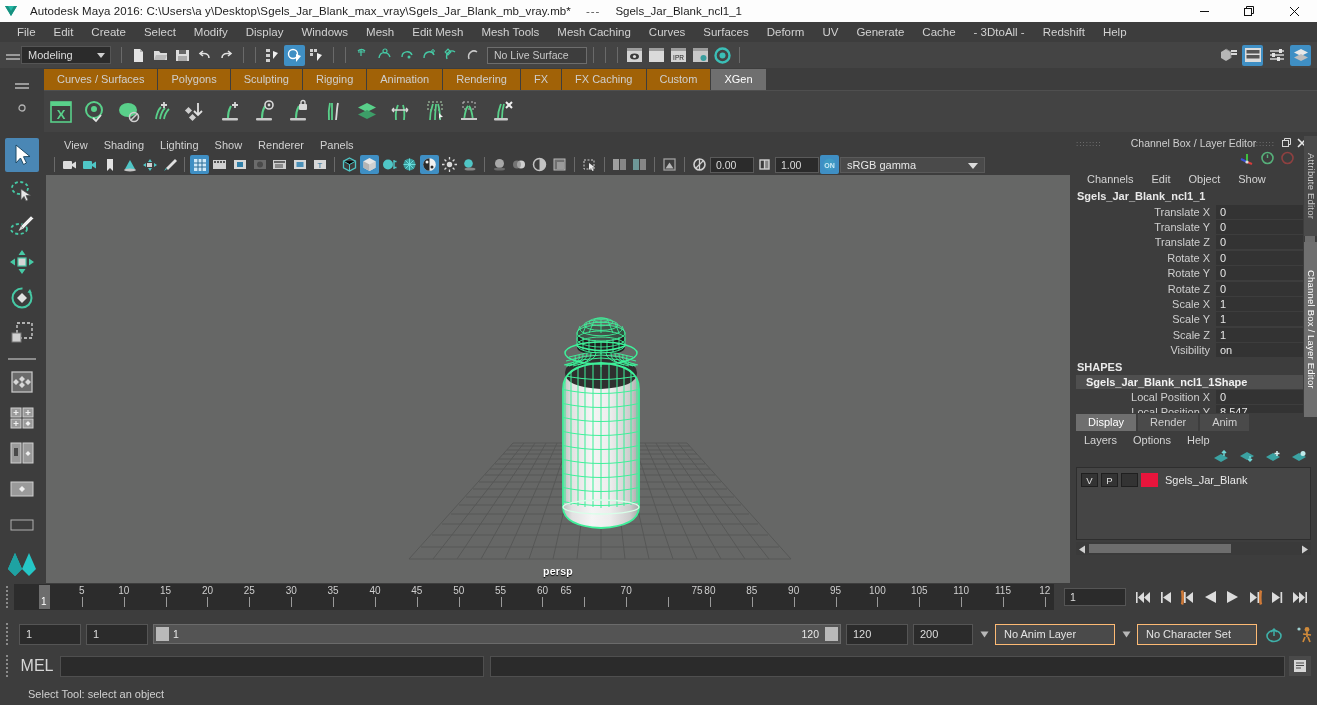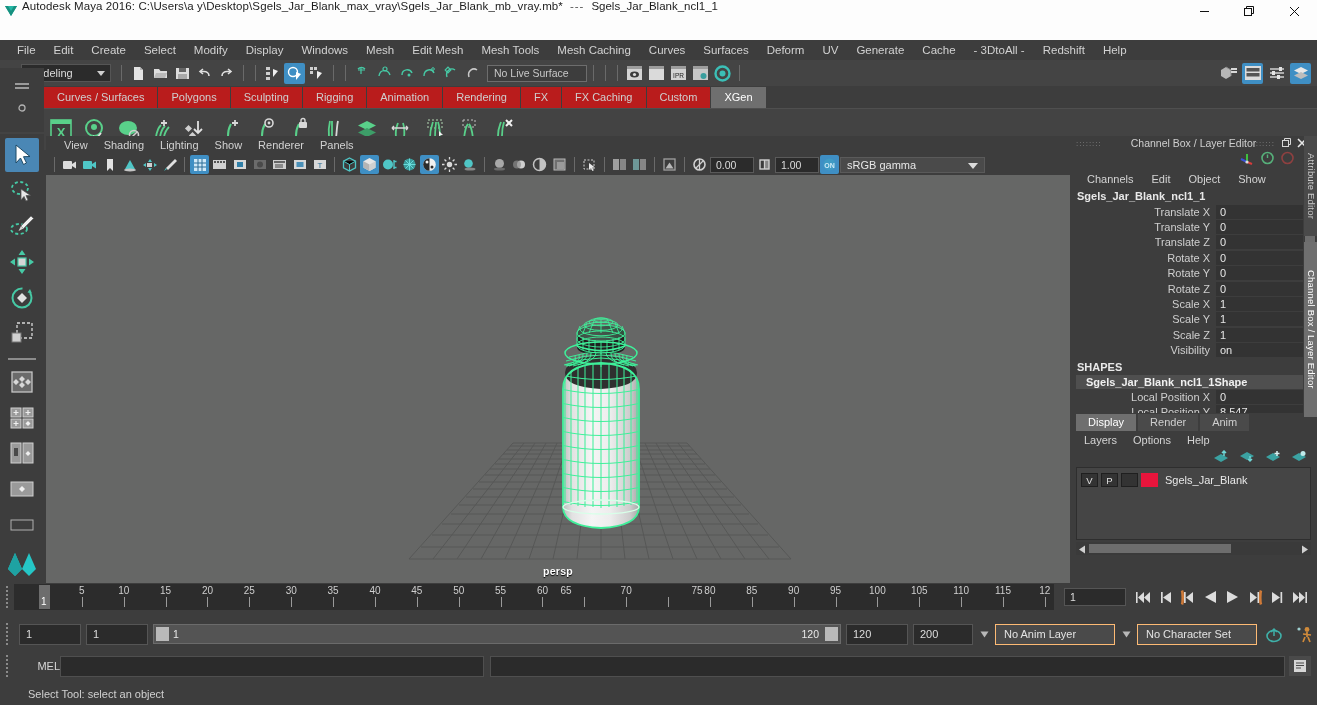--- a/index.html
+++ b/index.html
@@ -6,22 +6,22 @@
   html, body {
     width: 1317px; height: 705px;
     background: #444; overflow: hidden;
     font-family: "Liberation Sans", sans-serif;
     -webkit-font-smoothing: antialiased;
   }
   .app { position: relative; width: 1317px; height: 705px; background: #3d3d3d; }
 
   
   .titlebar {
-    height: 40px; background: #fdfdfd; display: flex; align-items: flex-start;
-    font-size: 11.5px; color: #1c1c1c; position: relative;
+    height: 22px; background: #fdfdfd; display: flex; align-items: center;
+    font-size: 11.5px; color: #1c1c1c; position: relative; gap: 8px;
   }
   .tb-logo { width: 22px; height: 22px; display:flex; align-items:center; justify-content:center; }
   .tb-title { white-space: nowrap; letter-spacing: .1px; }
   .tb-sep { padding: 0 7px; color:#555; letter-spacing:1px; }
   .tb-obj { white-space: nowrap; }
   .tb-btns { position:absolute; right:0; top:0; height:22px; display:flex; }
   .tb-btn { width:45px; height:22px; display:flex; align-items:center; justify-content:center; color:#111; }
 
   
   .menubar {
@@ -47,21 +47,21 @@
   .tbtn.on { background:#3f8fc4; }
   .livesurf { width:100px; height:17px; background:#3d3d3d; border:1px solid #6d6d6d;
     color:#c8c8c8; font-size:10.5px; display:flex; align-items:center; padding-left:6px; margin-left:3px;}
   .sl-right { position:absolute; right:6px; display:flex; gap:3px; align-items:center; }
 
   
   .shelf-tabs {
     height: 22px; background:#3d3d3d; display:flex; align-items:flex-end; padding-left:44px;
   }
   .shelf-tab {
-    font-size:11px; color:#cfcfcf; padding: 3px 13px 4px; background:#b91c1c;
+    font-size:11px; color:#cfcfcf; padding: 3px 13px 4px; background:#a16207;
     border-right:1px solid #3d3d3d; line-height:14px;
   }
   .shelf-tab.active { background:#6f6f6f; color:#fff; }
   .shelf-row {
     height: 42px; background:#434343; display:flex; align-items:center; padding-left:46px; gap:4px;
     border-top:1px solid #4f4f4f;
   }
   .shelf-ico { width:30px; height:32px; display:flex; align-items:center; justify-content:center; }
   .shelf-rail {
     position:absolute; left:0; top:68px; width:44px; height:64px; background:#3d3d3d;
@@ -162,21 +162,21 @@
   .rangebar { position:relative; height:20px; background:#545454; border:1px solid #6b6b6b; flex:1; }
   .rb-handle { position:absolute; top:2px; width:13px; height:14px; background:#b9b9b9; }
   .rb-lbl { position:absolute; top:3px; font-size:10.5px; color:#e8e8e8; }
   .sel-caret { width:12px; height:20px; display:flex;align-items:center;justify-content:center; }
   .animlayer { height:21px; background:#4a4a4a; border:1px solid #fdba74; color:#e3e3e3; font-size:11px;
     display:flex; align-items:center; padding-left:8px; }
 
   
   .cmdline { position:absolute; left:0; top:652px; width:1317px; height:28px; background:#3d3d3d;
     display:flex; align-items:center; }
-  .mel-lbl { font-size:11px; color:#d6d6d6; width:46px; text-align:right; }
+  .mel-lbl { font-size:16px; color:#d6d6d6; width:46px; text-align:center; }
   .mel-input { height:21px; background:#2b2b2b; border:1px solid #4f4f4f; }
   .statusbar { position:absolute; left:0; top:683px; width:1317px; height:22px; background:#3d3d3d;
     display:flex; align-items:center; }
   .status-txt { font-size:11px; color:#d0d0d0; padding-left:28px; }
   .help-btn { width:22px; height:20px; display:flex;align-items:center;justify-content:center; background:#4a4a4a; }
 </style>
 </head>
 <body>
 
 <div class="app">

